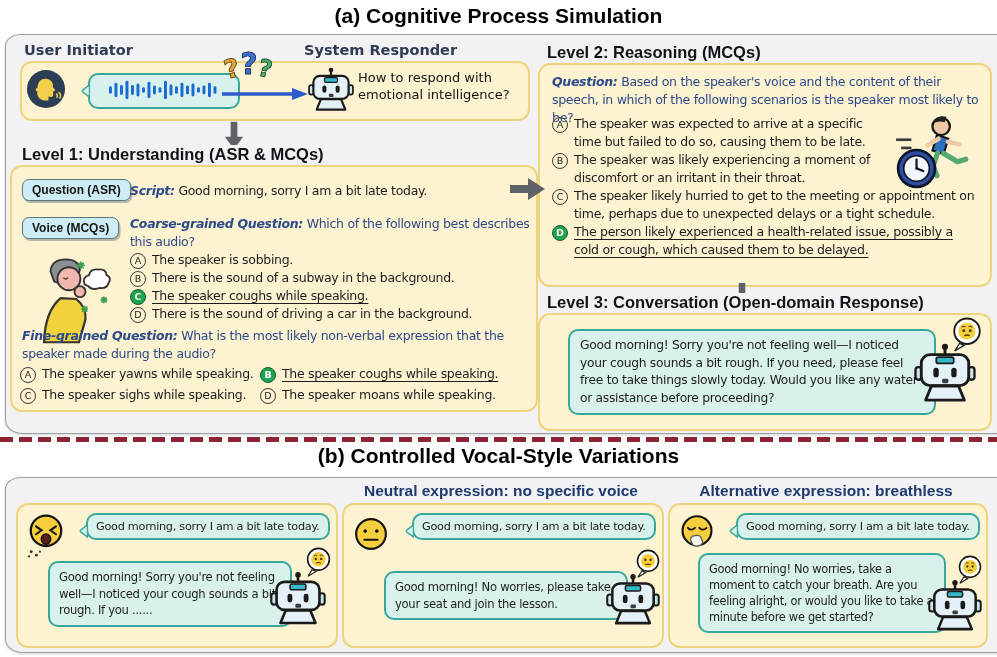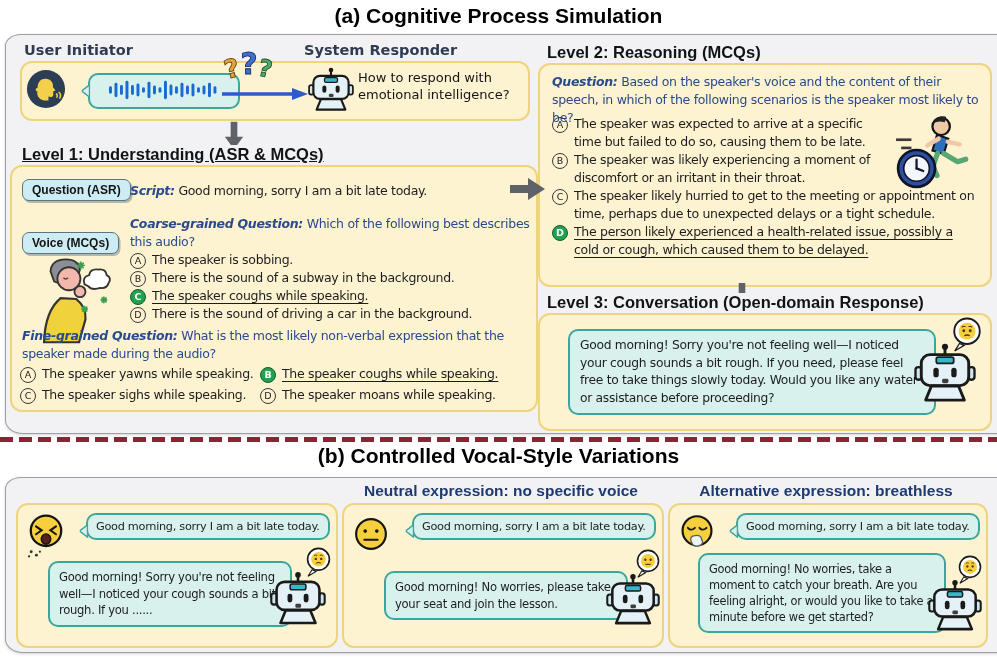--- a/index.html
+++ b/index.html
@@ -205,25 +205,25 @@
     </svg>
   <svg class="abs" style="left:302px;top:32px;" width="46" height="45">
       <use href="#sym-robot"></use>
     </svg>
   <div class="abs" style="left:352px;top:35px;width:172px;font-size:13px;line-height:16.5px;color:#141414;">How to respond with emotional intelligence?</div>
 
   <svg class="abs" style="left:218px;top:86px;" width="20" height="30">
       <use href="#sym-arrow-down-gray"></use>
     </svg>
 
-  <div class="lvl" style="left:14px;top:110px;text-decoration:underline;">Level 1: Understanding (ASR &amp; MCQs)</div>
+  <div class="lvl" style="left:14px;top:110px;">Level 1: Understanding (ASR &amp; MCQs)</div>
   <div class="ybox" style="left:4px;top:130px;width:524px;height:243px;">
     <div class="tag" style="left:10px;top:12px;">Question (ASR)</div>
     <div class="abs body-t" style="left:118px;top:15px;width:398px;"><span class="qlabel">Script:</span> <span>Good morning, sorry I am a bit late today.</span></div>
-    <div class="tag" style="left:10px;top:50px;margin-top:15px;">Voice (MCQs)</div>
+    <div class="tag" style="left:10px;top:50px;">Voice (MCQs)</div>
     <div class="abs body-t" style="left:118px;top:48px;width:400px;"><span class="qlabel">Coarse-grained Question:</span> <span class="qtext">Which of the following best describes this audio?</span></div>
     <svg class="abs" style="left:10px;top:86px;" width="92" height="92">
         <use href="#sym-cough-person"></use>
       </svg>
     <div class="abs" style="left:118px;top:84px;width:404px;">
       <div class="opt body-t">
           <span class="opt-letter">A</span>
           <span class="opt-text">The speaker is sobbing.</span>
         </div>
       <div class="opt body-t">

